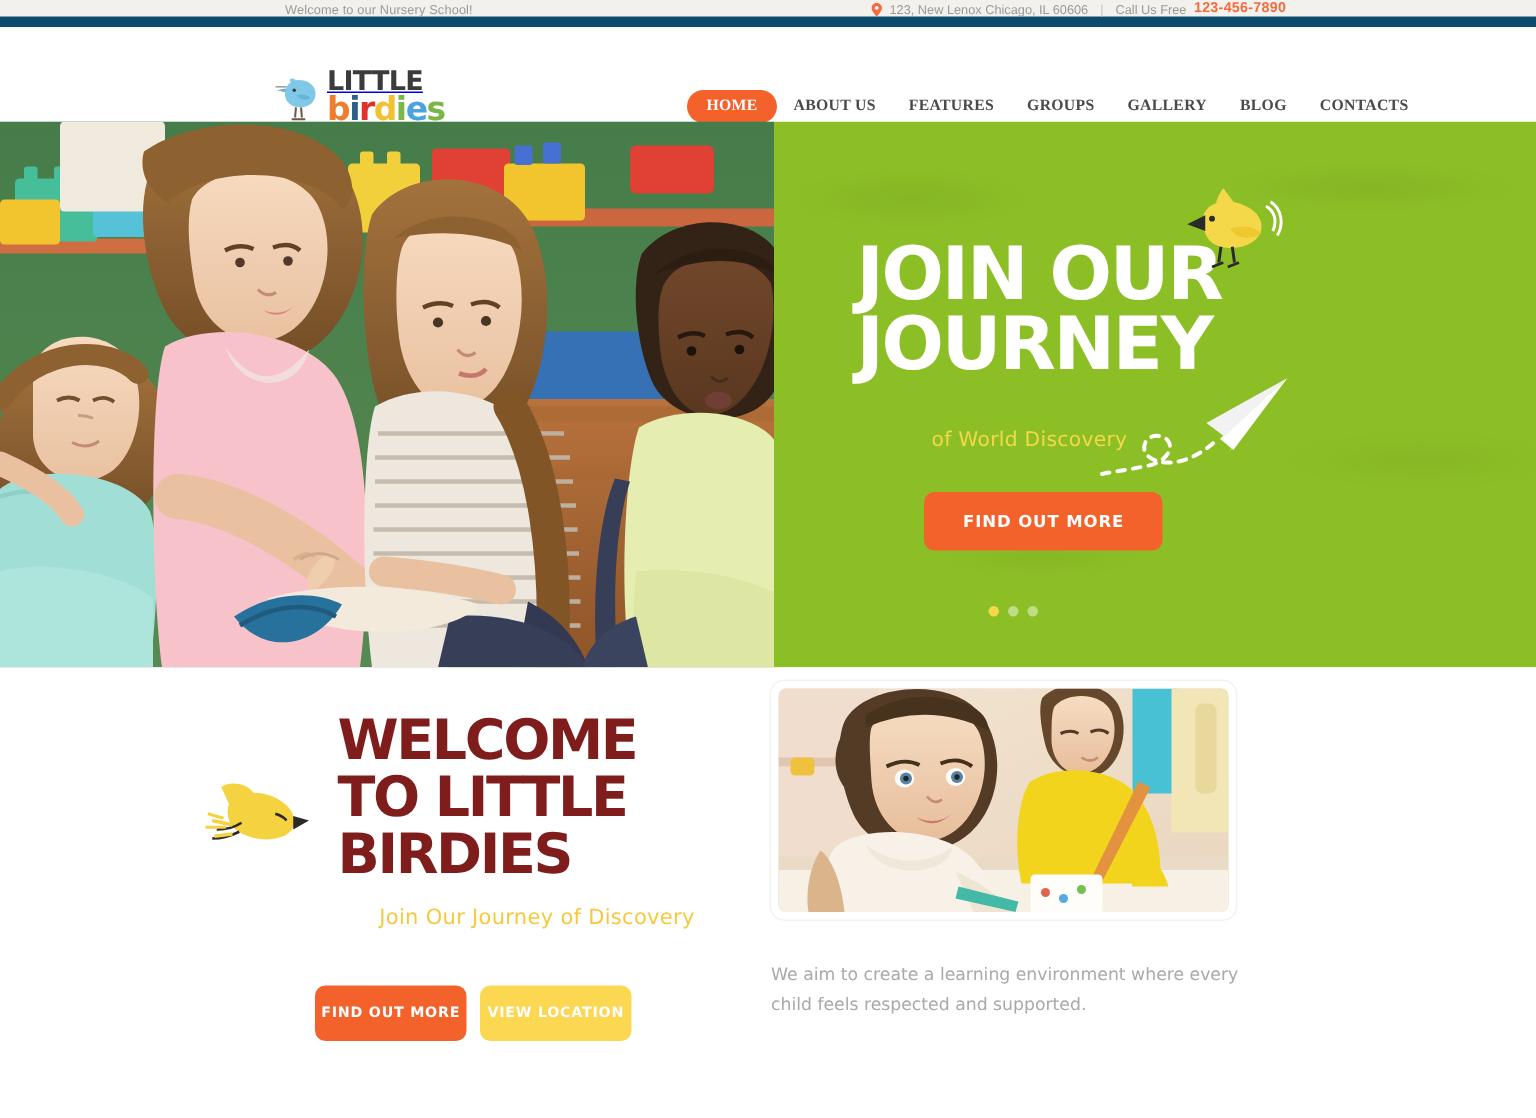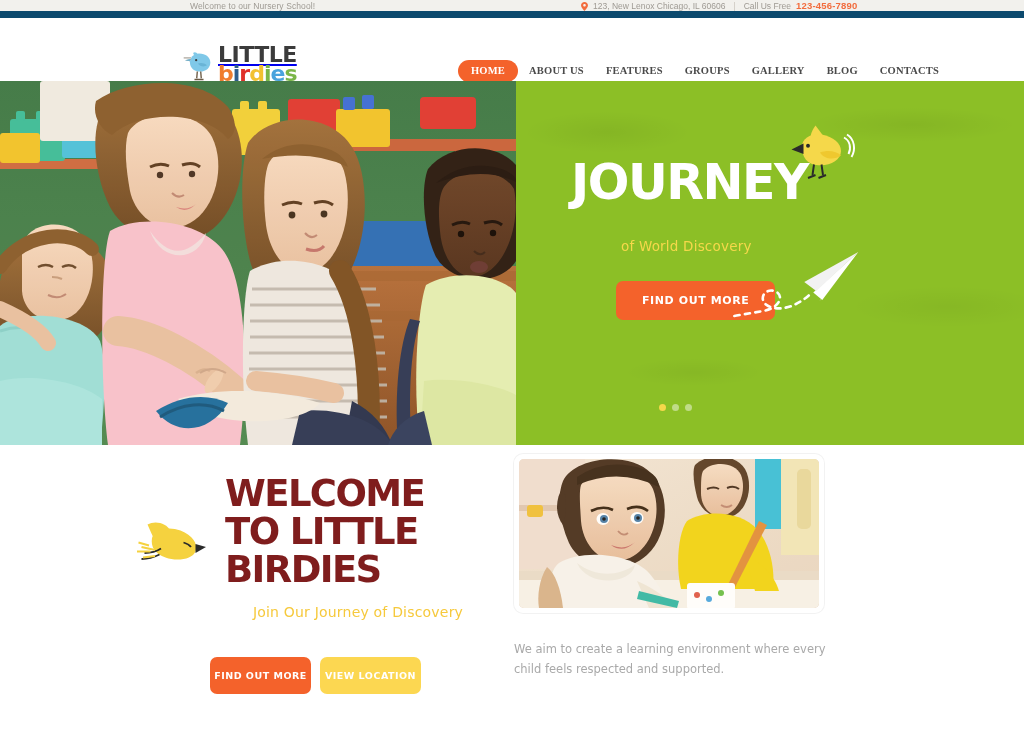--- a/index.html
+++ b/index.html
@@ -50,21 +50,21 @@
     left: 182px;
     top: 28px;
     display: flex;
     align-items: flex-end;
   }
   .logo-bird { width: 34px; height: 32px; margin-right: 2px; }
   .logo-text { position: relative; top: 1px; }
   .logo-little {
     font-family: "DejaVu Sans", sans-serif;
     font-weight: bold;
-    font-size: 22px;
+    font-size: 18px;
     letter-spacing: -0.5px;
     color: #3b3b3b;
     display: block;
     line-height: 16px;
   }
   .logo-birdies {
     font-family: "DejaVu Sans", sans-serif;
     font-weight: bold;
     font-size: 22px;
     letter-spacing: -1px;
@@ -451,20 +451,21 @@
       <path d="M420 240 C410 270 408 320 412 364 L398 364 C394 310 400 262 410 238 Z" fill="#2f3a57"></path>
       <path d="M424 330 C404 336 392 350 388 364 L432 364 Z" fill="#33405f"></path>
 
       <rect width="516" height="364" fill="#ffb86b" opacity=".04"></rect>
     </svg>
   </div>
 
   <div class="hero-green">
     <div class="hero-content">
       <div class="hero-title">
+        <div>JOIN OUR</div>
         <div>JOURNEY</div>
       </div>
       <div class="hero-sub">of World Discovery</div>
       <button class="hero-btn">FIND OUT MORE</button>
     </div>
 
     <span class="hero-bird">
       <svg viewBox="0 0 100 80" width="75" height="60">
         <path d="M46 6 C40 14 38 22 40 28 L58 22 Z" fill="#f5d84a"></path>
         <path d="M28 34 C28 22 42 16 54 18 C70 21 80 30 80 40 C80 52 66 60 50 59 C34 58 28 48 28 34 Z" fill="#f5d84a"></path>

